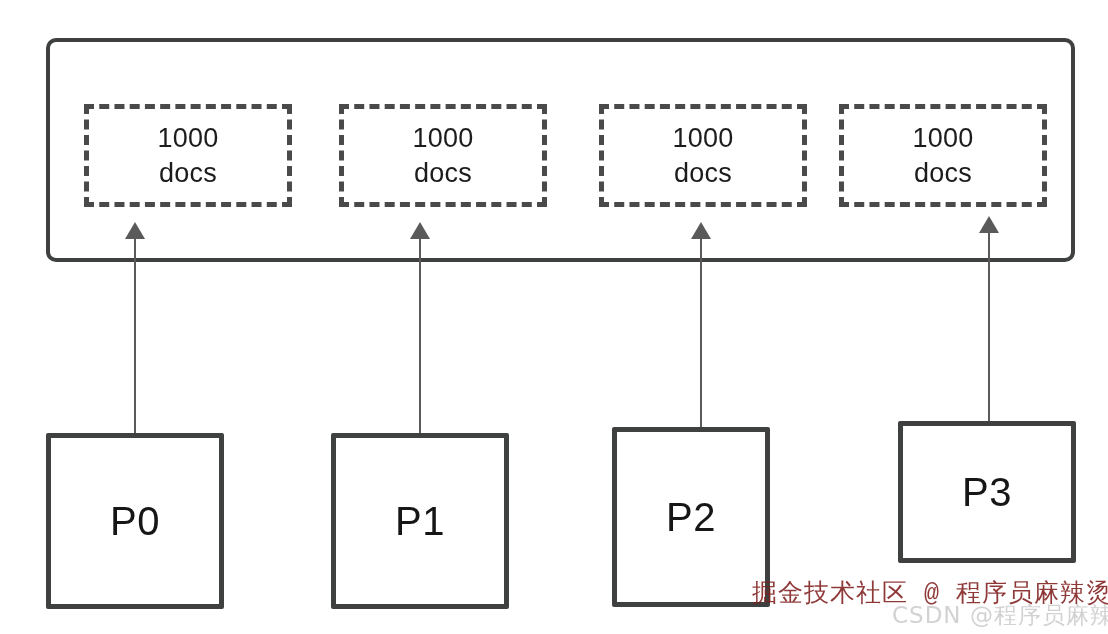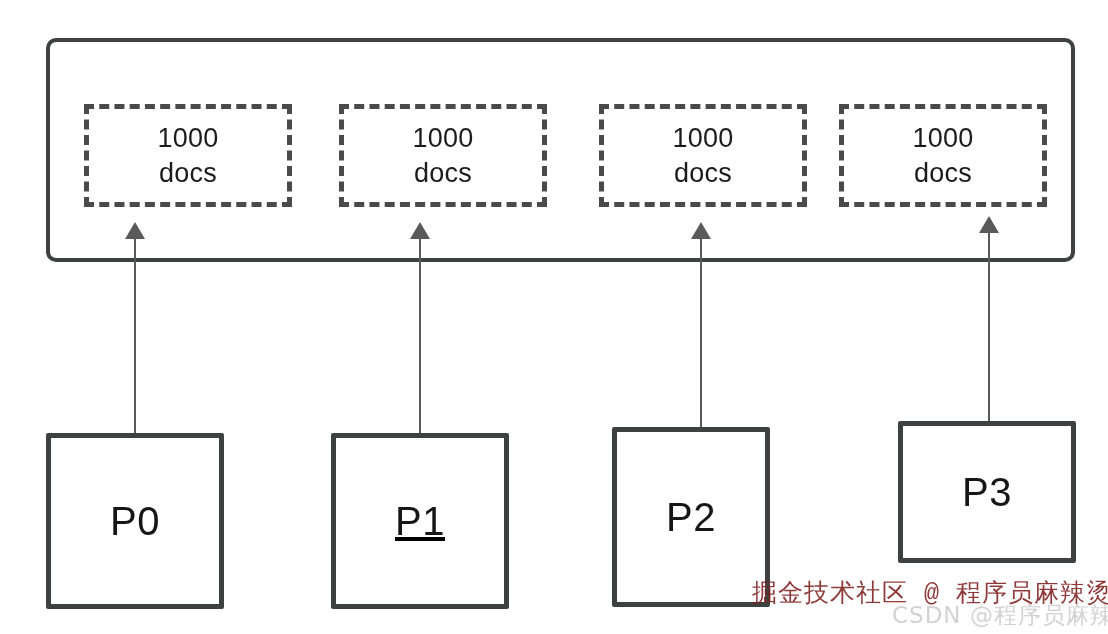--- a/index.html
+++ b/index.html
@@ -150,21 +150,21 @@
   <div class="arrow-stem" style="left:700px; top:238px; height:195px;"></div>
   <div class="arrow-head" style="left:691px; top:222px;"></div>
 
   <div class="arrow-stem" style="left:988px; top:232px; height:195px;"></div>
   <div class="arrow-head" style="left:979px; top:216px;"></div>
 
   <div class="partition" style="left:46px; top:433px; width:178px; height:176px;">
     <span class="plabel">P0</span>
   </div>
 
-  <div class="partition" style="left:331px; top:433px; width:178px; height:176px;text-decoration:underline;">
+  <div class="partition" style="left:331px; top:433px; width:178px; height:176px;">
     <span class="plabel">P1</span>
   </div>
 
   <div class="partition" style="left:612px; top:427px; width:158px; height:180px;">
     <span class="plabel">P2</span>
   </div>
 
   <div class="partition" style="left:898px; top:421px; width:178px; height:142px;">
     <span class="plabel">P3</span>
   </div>

